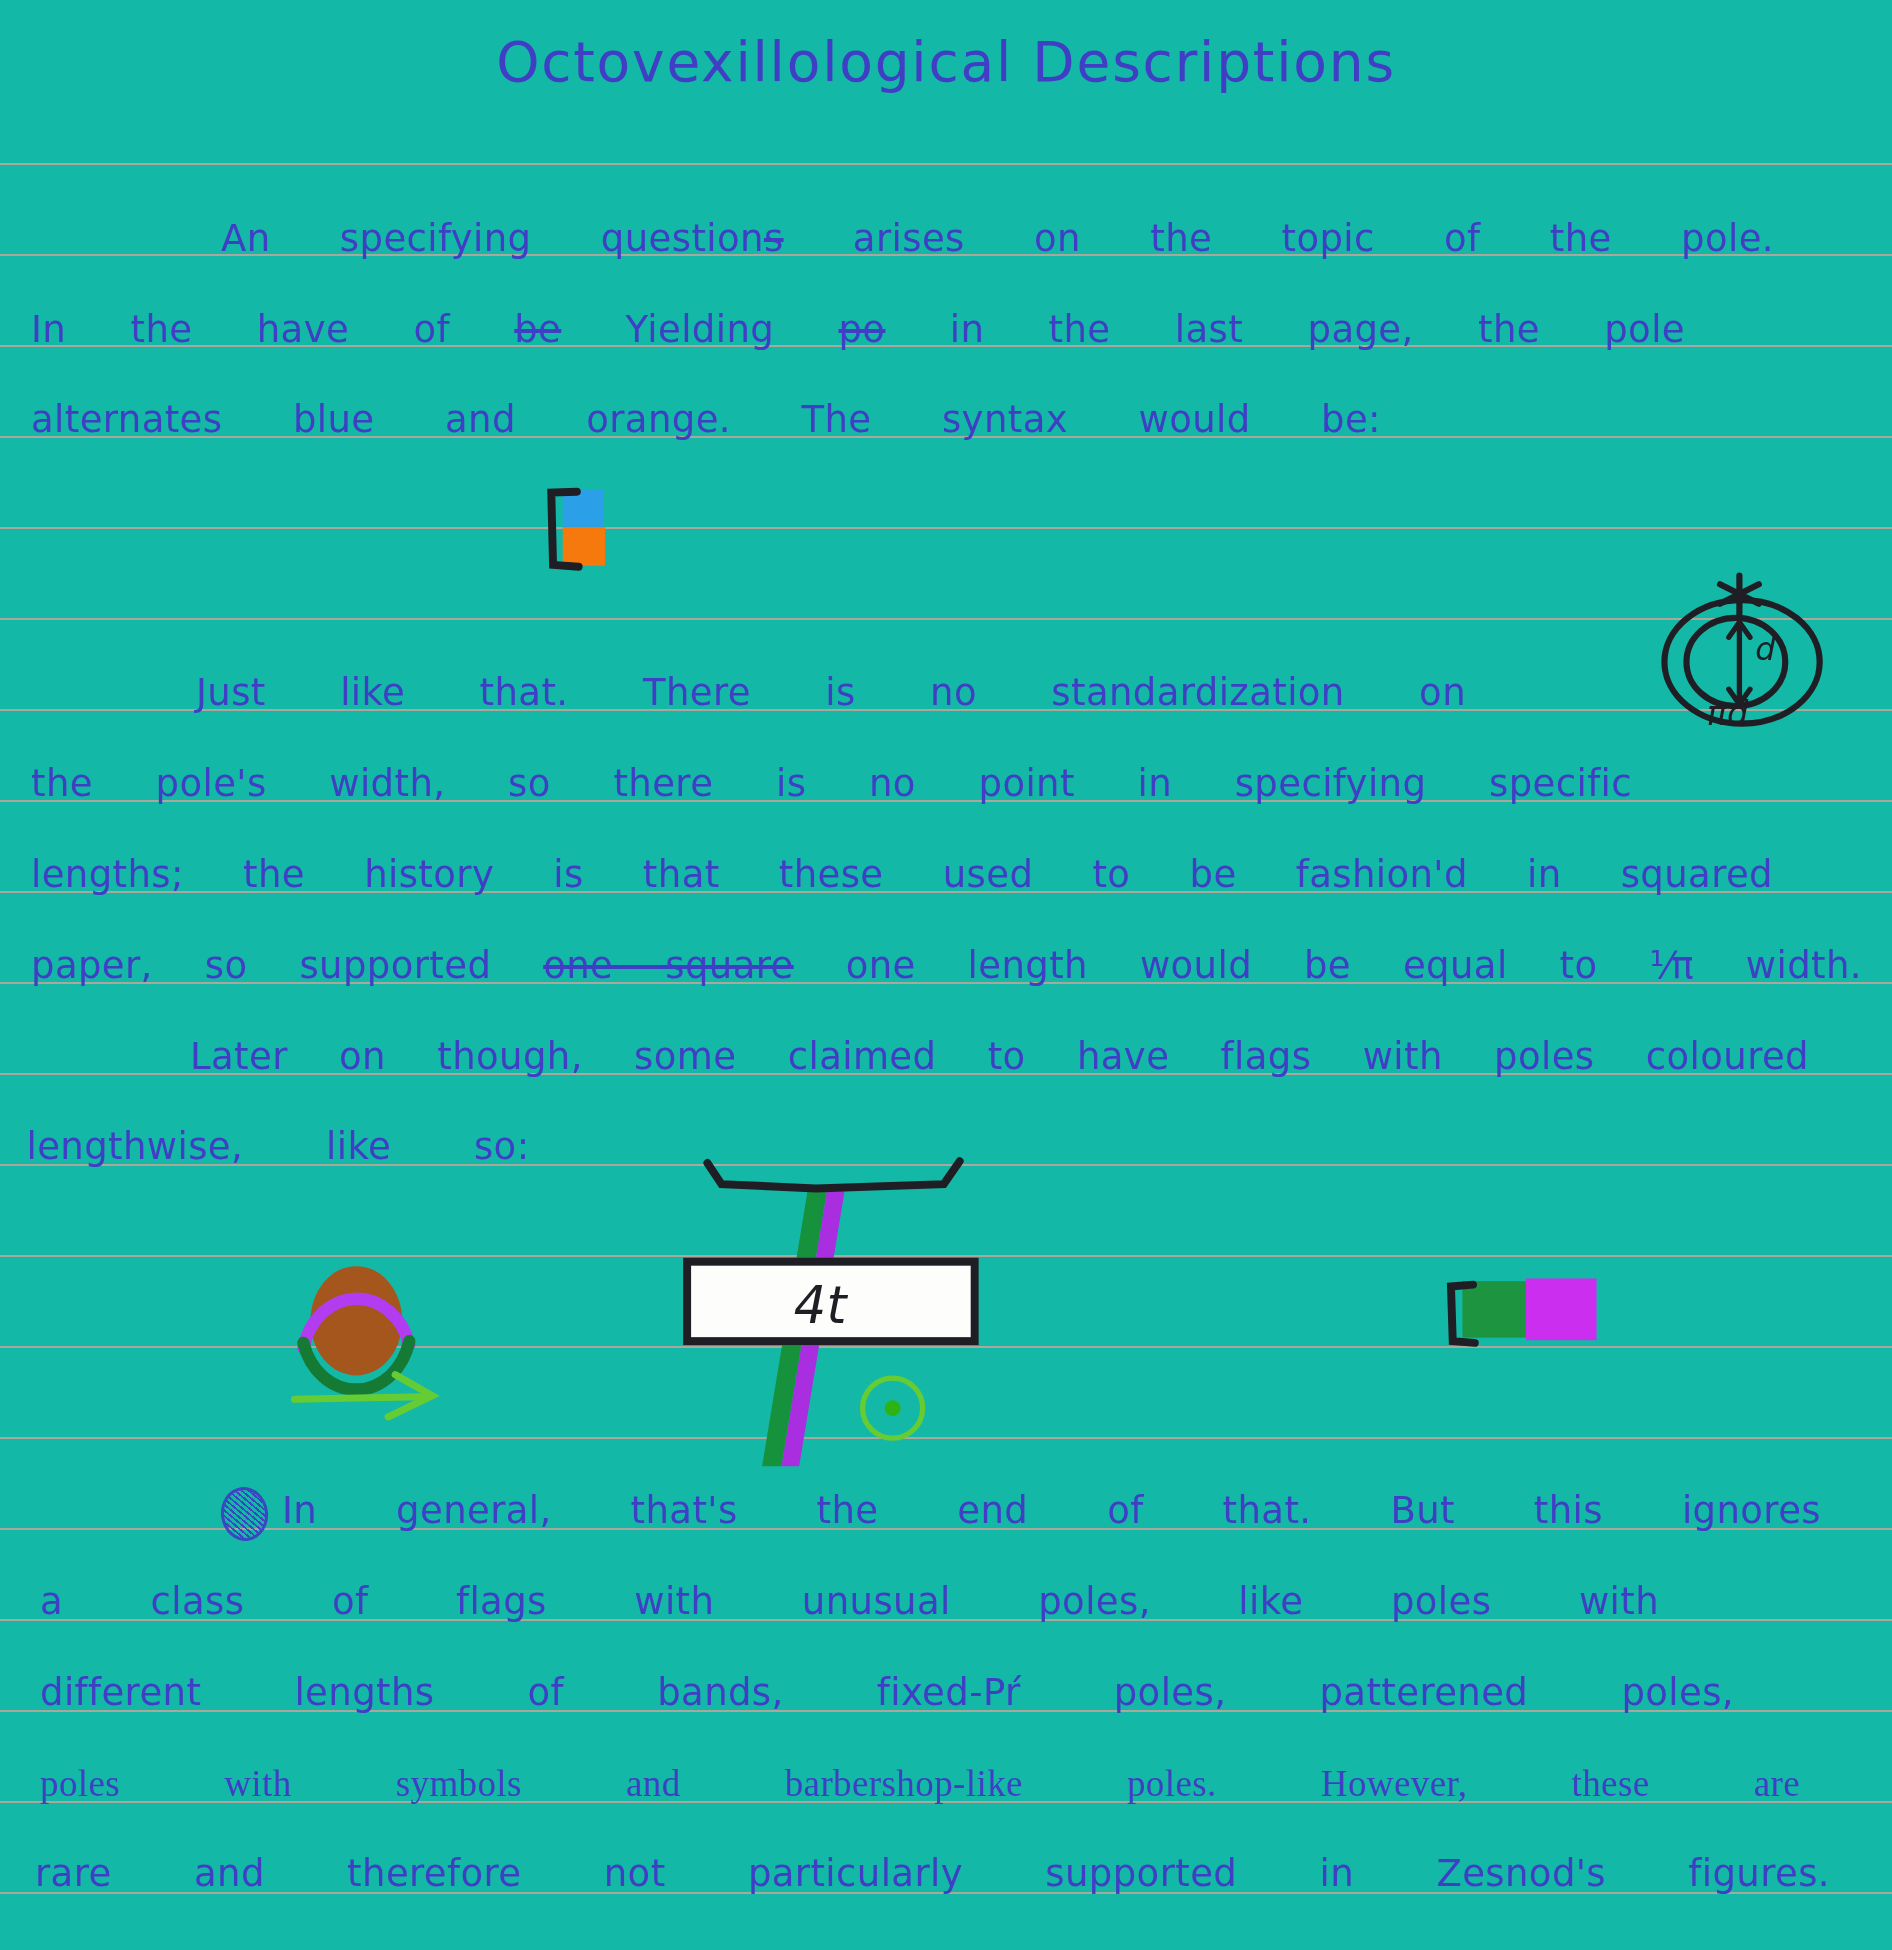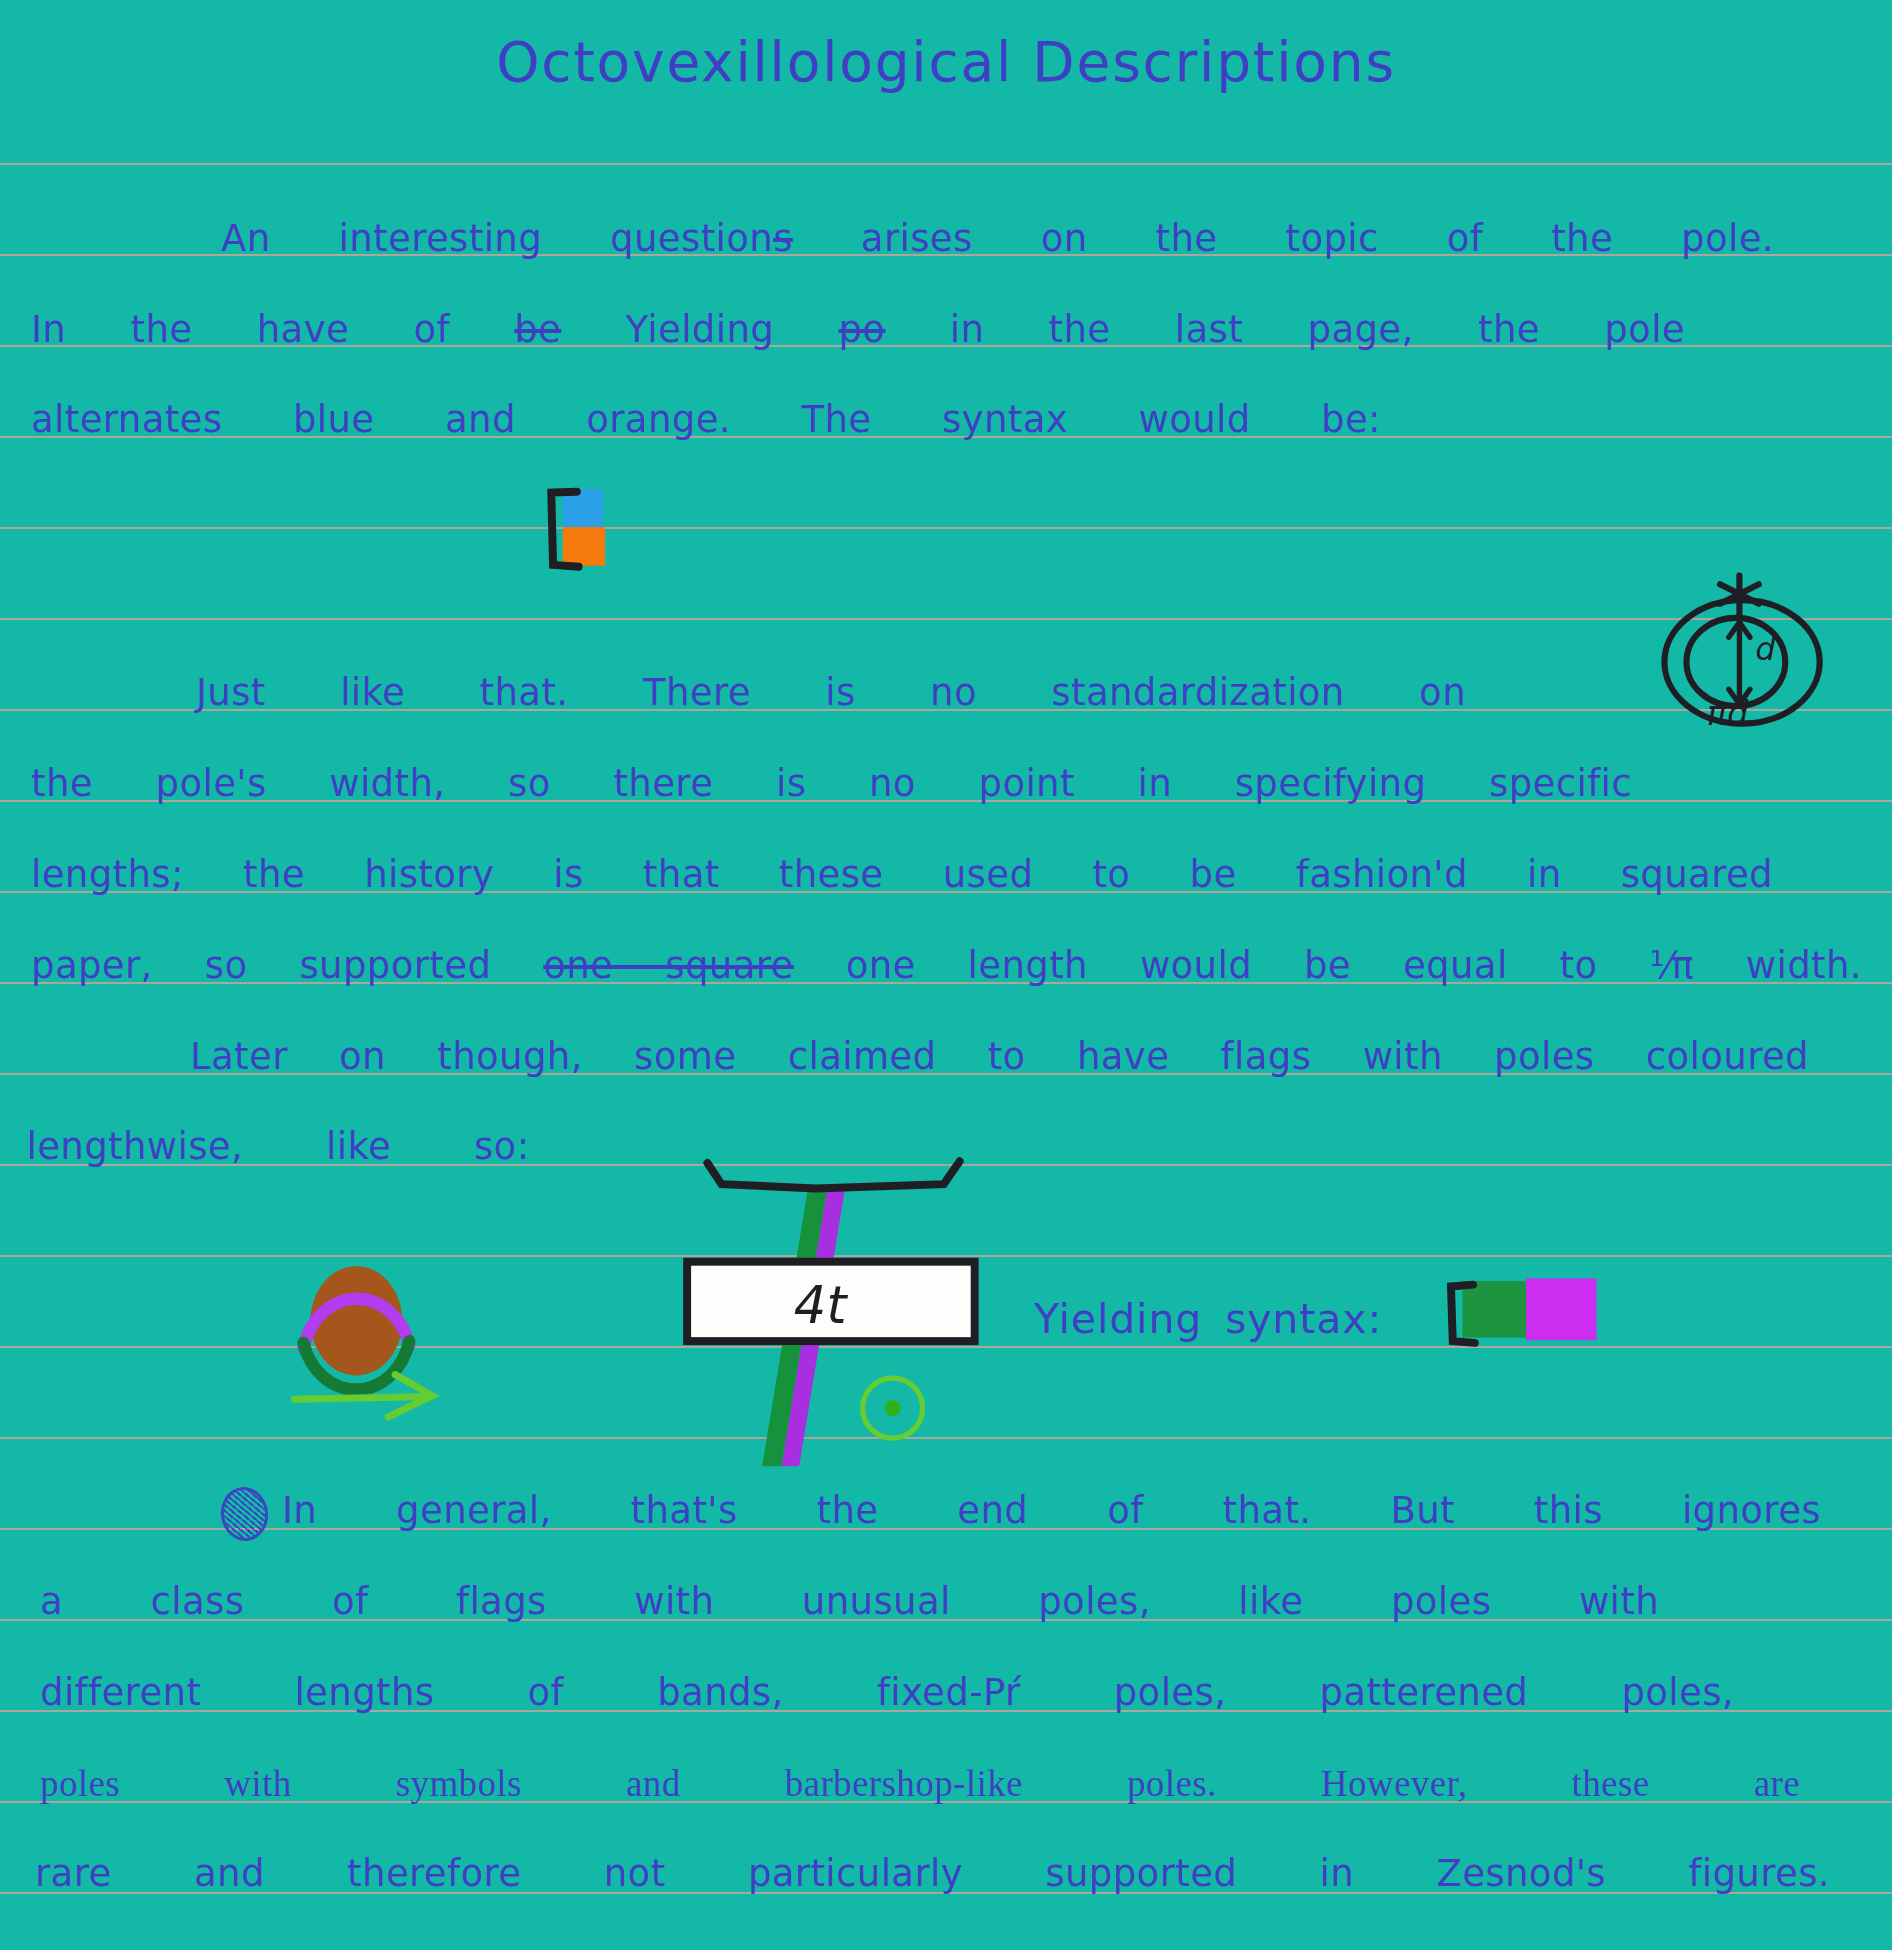--- a/index.html
+++ b/index.html
@@ -70,39 +70,38 @@
 </head>
 <body>
 
 <div id="page">
   <div id="rules"></div>
 
   <div id="title1">Octovexillological Descriptions</div>
 
 
   <div id="hand-lines">
-      <div class="hl" style="top: 212px; left: 221px; width: 1553px;"><span>An interesting question</span><span class="struck">s</span><span> arises on the topic of the pole.</span></div>
+      <div class="hl" style="top: 212px; left: 221px; width: 1553px;"><span>An specifying question</span><span class="struck">s</span><span> arises on the topic of the pole.</span></div>
       <div class="hl" style="top: 303px; left: 31px; width: 1654px;"><span>In the have of </span><span class="struck">be</span><span> Yielding </span><span class="struck">po</span><span> in the last page, the pole</span></div>
       <div class="hl" style="top: 393px; left: 31px; width: 1350px;"><span>alternates blue and orange. The syntax would be:</span></div>
       <div class="hl" style="top: 666px; left: 196px; width: 1270px;"><span>Just like that. There is no standardization on</span></div>
       <div class="hl" style="top: 757px; left: 31px; width: 1601px;"><span>the pole's width, so there is no point in specifying specific</span></div>
       <div class="hl" style="top: 848px; left: 31px; width: 1742px;"><span>lengths; the history is that these used to be fashion'd in squared</span></div>
       <div class="hl" style="top: 939px; left: 31px; width: 1831px;"><span>paper, so supported </span><span class="struck">one square</span><span> one length would be equal to ¹⁄π width.</span></div>
       <div class="hl" style="top: 1030px; left: 190px; width: 1619px;"><span>Later on though, some claimed to have flags with poles coloured</span></div>
       <div class="hl" style="top: 1120px; left: 26.5px; width: 503px;"><span>lengthwise, like so:</span></div>
       <div class="hl" style="top: 1484px; left: 282px; width: 1539px;"><span>In general, that's the end of that. But this ignores</span></div>
       <div class="hl" style="top: 1575px; left: 40px; width: 1619px;"><span>a class of flags with unusual poles, like poles with</span></div>
       <div class="hl" style="top: 1666px; left: 40px; width: 1694px;"><span>different lengths of bands, fixed-Pŕ poles, patterened poles,</span></div>
       <div class="hl" style="top: 1757px; left: 40px; width: 1760px; font-family: Liberation Serif, serif;"><span>poles with symbols and barbershop-like poles. However, these are</span></div>
       <div class="hl" style="top: 1847px; left: 35px; width: 1795px;"><span>rare and therefore not particularly supported in Zesnod's figures.</span></div>
     </div>
 
   <div id="general-doodle"></div>
 
-  <div id="yield-label">Yielding syntax:</div>
 
   <svg id="art" width="1892" height="1951" viewBox="0 0 2145 2211">
 
     <g>
       <rect x="638" y="554" width="46" height="43" fill="#2b9fe8"></rect>
       <rect x="638" y="597" width="48" height="44" fill="#f5790c"></rect>
       <path d="M 654 557 L 625 558 L 627 640 L 656 642" fill="none" stroke-width="9" stroke-linecap="round" stroke="#1e1e24"></path>
     </g>
 
     <g fill="none" stroke-width="7" stroke-linecap="round" stroke="#1e1e24">

